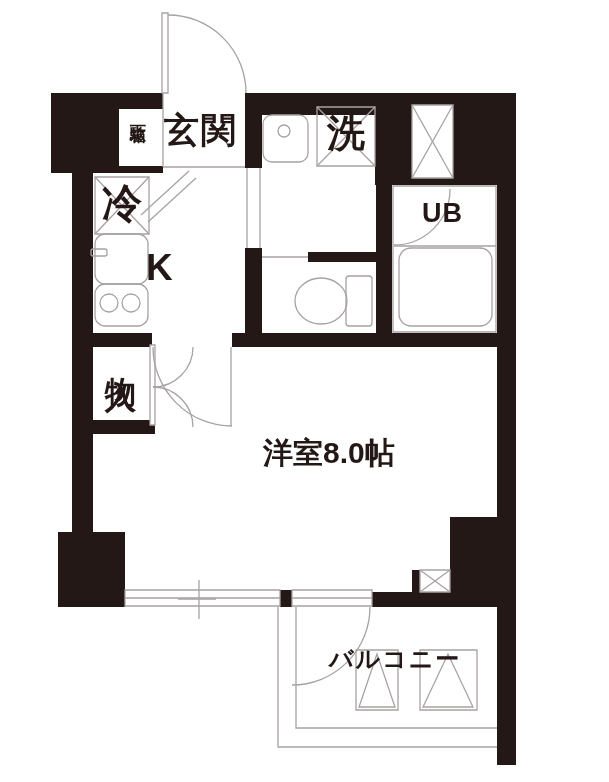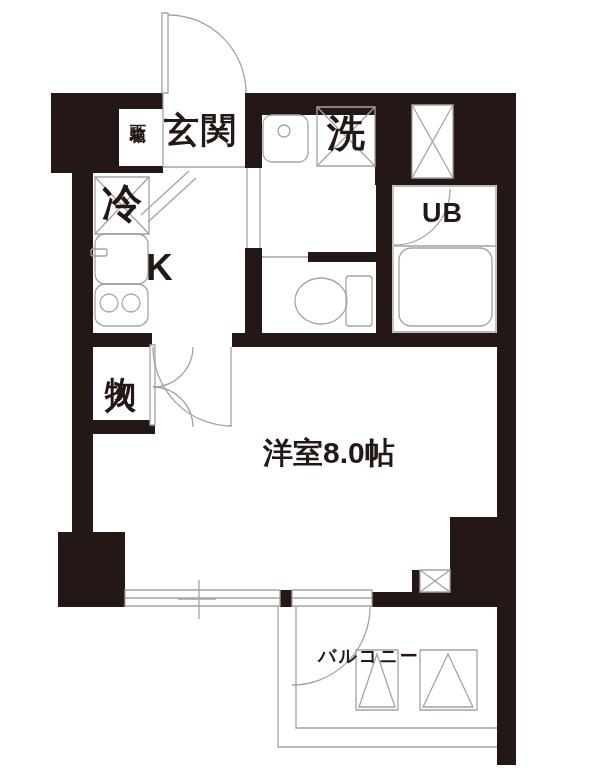--- a/index.html
+++ b/index.html
@@ -179,15 +179,15 @@
 
 
   <div class="label ctr" style="left:317px;top:114px;width:58px;font-size:38px;letter-spacing:0;">洗</div>
 
   <div class="label" style="left:422px;top:200px;font-size:27px;">UB</div>
 
   <div class="label vert" style="left:105px;top:352px;font-size:31px;letter-spacing:3px;">物入</div>
 
   <div class="label" style="left:231px;top:438px;font-size:30px;letter-spacing:0;margin-left:32px;">洋室8.0帖</div>
 
-  <div class="label" style="left:318px;top:647px;font-size:18px;letter-spacing:2px;">バルコニー</div>
+  <div class="label" style="left:329px;top:647px;font-size:24px;letter-spacing:2px;">バルコニー</div>
 
 </div>
 
 </body></html>

